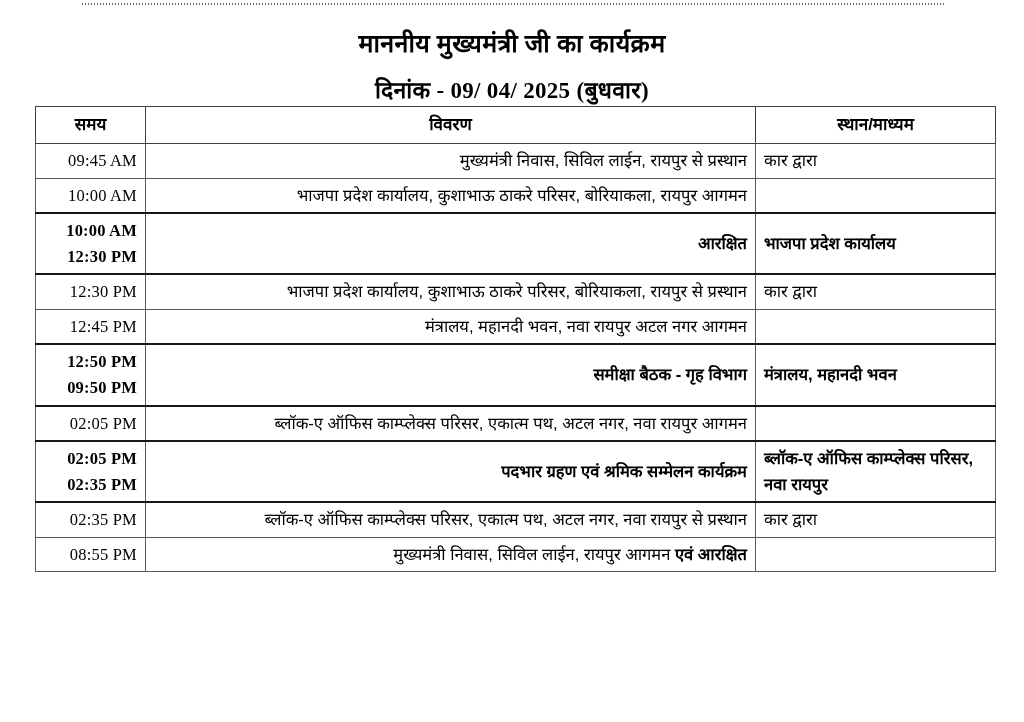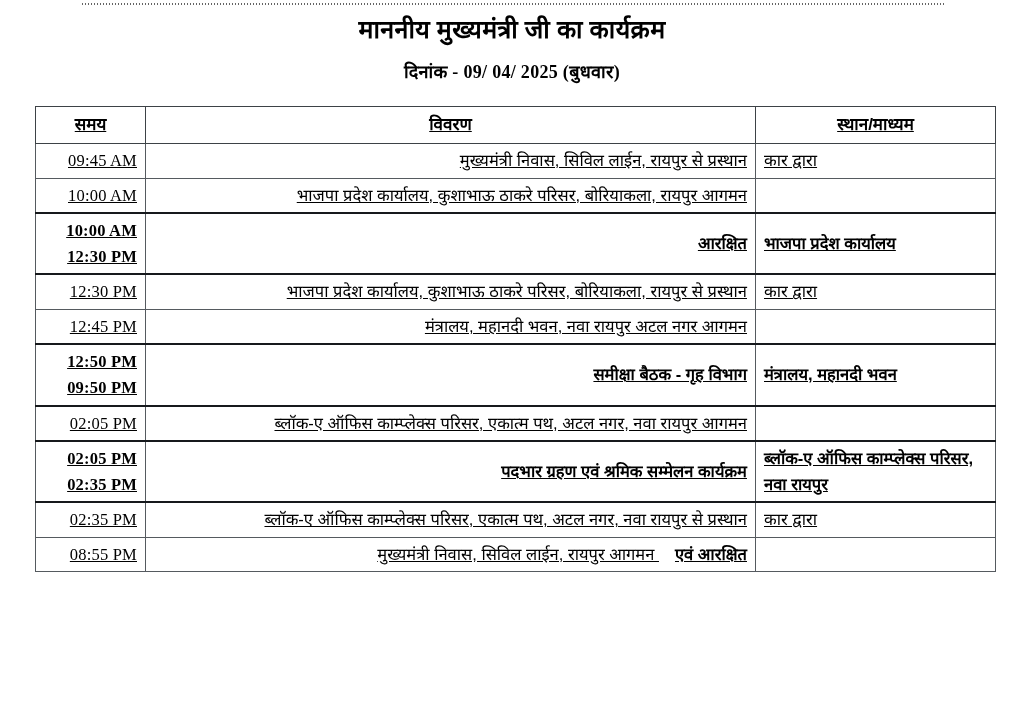--- a/index.html
+++ b/index.html
@@ -35,25 +35,25 @@
   .page-head {
     padding-top: 14px;
     text-align: center;
   }
   .doc-title {
     font-family: "Liberation Serif", "DejaVu Serif", serif;
     font-size: 25px;
     font-weight: bold;
     letter-spacing: .4px;
     line-height: 1.25;
-    margin: 0;
+    margin: 14px;
   }
   .doc-subtitle {
     font-family: "Liberation Serif", "DejaVu Serif", serif;
-    font-size: 18px;
+    font-size: 23px;
     font-weight: bold;
     letter-spacing: .3px;
     margin: 14px 0 0 0;
   }
 
   
   .sched-wrap {
     position: absolute;
     left: 35px;
     top: 106px;
@@ -68,21 +68,20 @@
   table.schedule col.c-desc  { width: 610px; }
   table.schedule col.c-place { width: 240px; }
 
   table.schedule th,
   table.schedule td {
     border: 1px solid #555a5f;
     vertical-align: middle;
     padding: 4px 8px;
     font-size: 16.5px;
     line-height: 1.55;
-    text-decoration: underline;
   }
 
   
   table.schedule thead th {
     font-family: "Liberation Sans", "DejaVu Sans", sans-serif;
     font-weight: bold;
     font-size: 17px;
     text-align: center;
     height: 30px;
     padding: 3px 6px;
@@ -114,21 +113,21 @@
   }
 
   
   tr.bold td { font-weight: bold; }
   tr.bold td.time { font-weight: bold; }
   tr.bold td { border-top: 2px solid #16191c; border-bottom: 2px solid #16191c; }
   tr.bold td.time,
   tr.bold td.desc,
   tr.bold td.place { border-left-color: #555a5f; border-right-color: #555a5f; }
 
-  .b { font-weight: bold; margin-left: 16px; }
+  .b { font-weight: bold; }
 </style>
 </head>
 <body>
 
 <div class="scan-line"></div>
 
 <div class="page-head">
   <h1 class="doc-title">माननीय मुख्यमंत्री जी का कार्यक्रम</h1>
   <div class="doc-subtitle">दिनांक - 09/ 04/ 2025 (बुधवार)</div>
 </div>

